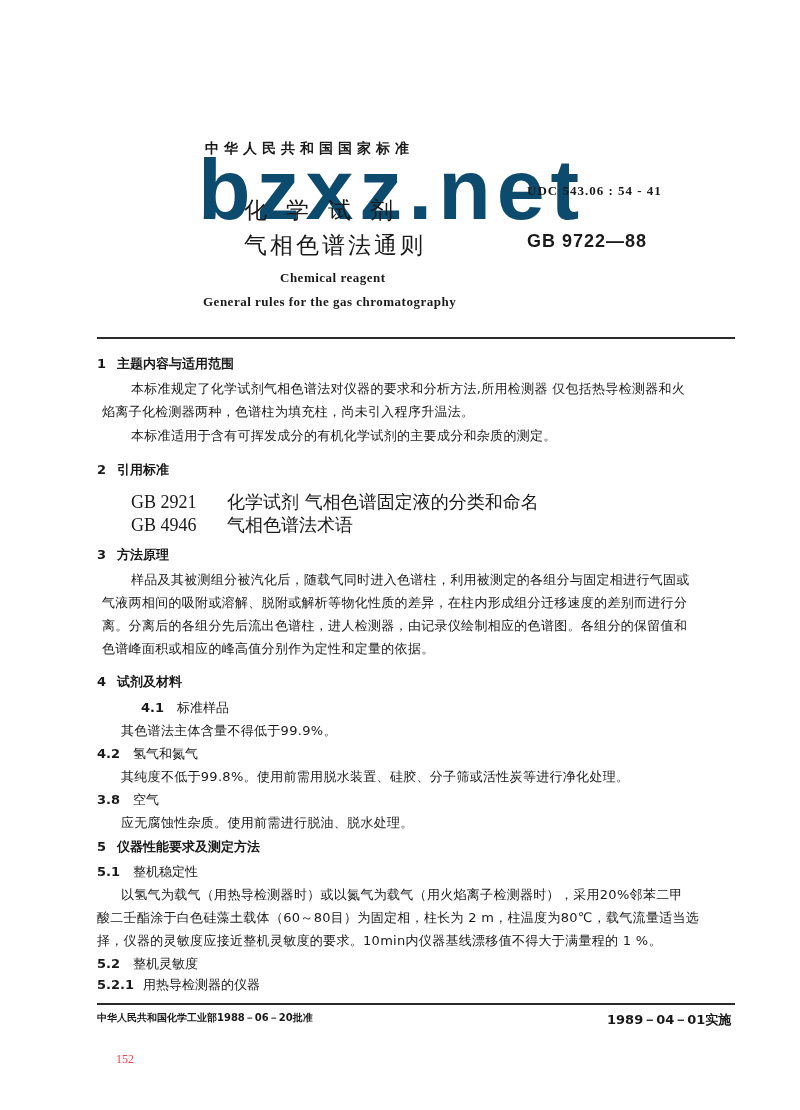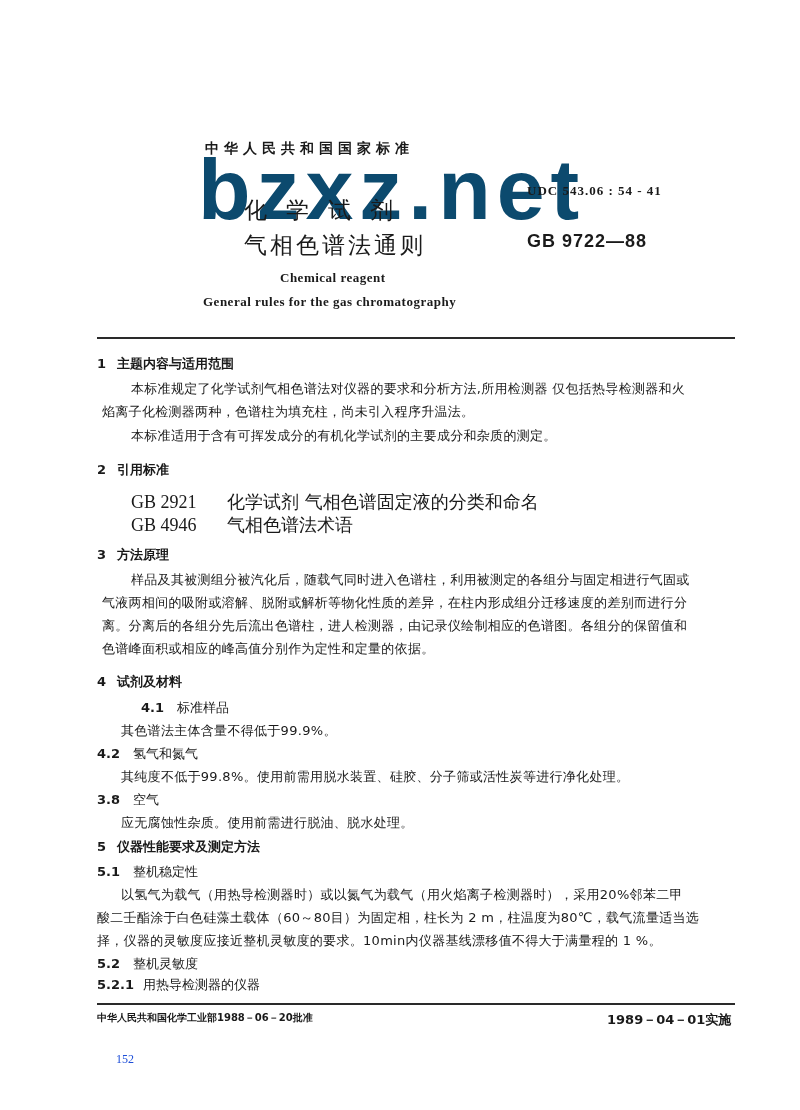--- a/index.html
+++ b/index.html
@@ -29,21 +29,21 @@
   .h1 { font-size: 13px; font-weight: bold; }
   .h1 .num { display: inline-block; width: 20px; }
   .h2 { font-size: 13px; }
   .h2 .num { display: inline-block; font-weight: bold; width: 36px; }
   .h3 .num { width: 46px; }
   .p { font-size: 13px; letter-spacing: 0.3px; }
   .ref { font-size: 18px; }
   .ref .code { display: inline-block; width: 96px; font-family: "Liberation Serif", "DejaVu Serif", serif; }
   .footer-left { left: 97px; top: 1011px; font-size: 10px; font-weight: bold; }
   .footer-right { left: 607px; top: 1011px; font-size: 13px; font-weight: bold; }
-  .pageno { left: 116px; top: 1052px; font-size: 12px; color: #1d4ed8; font-family: "Liberation Serif", "DejaVu Serif", serif; }
+  .pageno { left: 116px; top: 1052px; font-size: 12px; color: #ef4444; font-family: "Liberation Serif", "DejaVu Serif", serif; }
 </style>
 </head>
 <body>
 
 <div class="abs watermark">bzxz.net</div>
 
 <div class="abs hdr-std">中华人民共和国国家标准</div>
 <div class="abs title1">化学试剂</div>
 <div class="abs title2">气相色谱法通则</div>
 <div class="abs udc">UDC 543.06 : 54 - 41</div>

